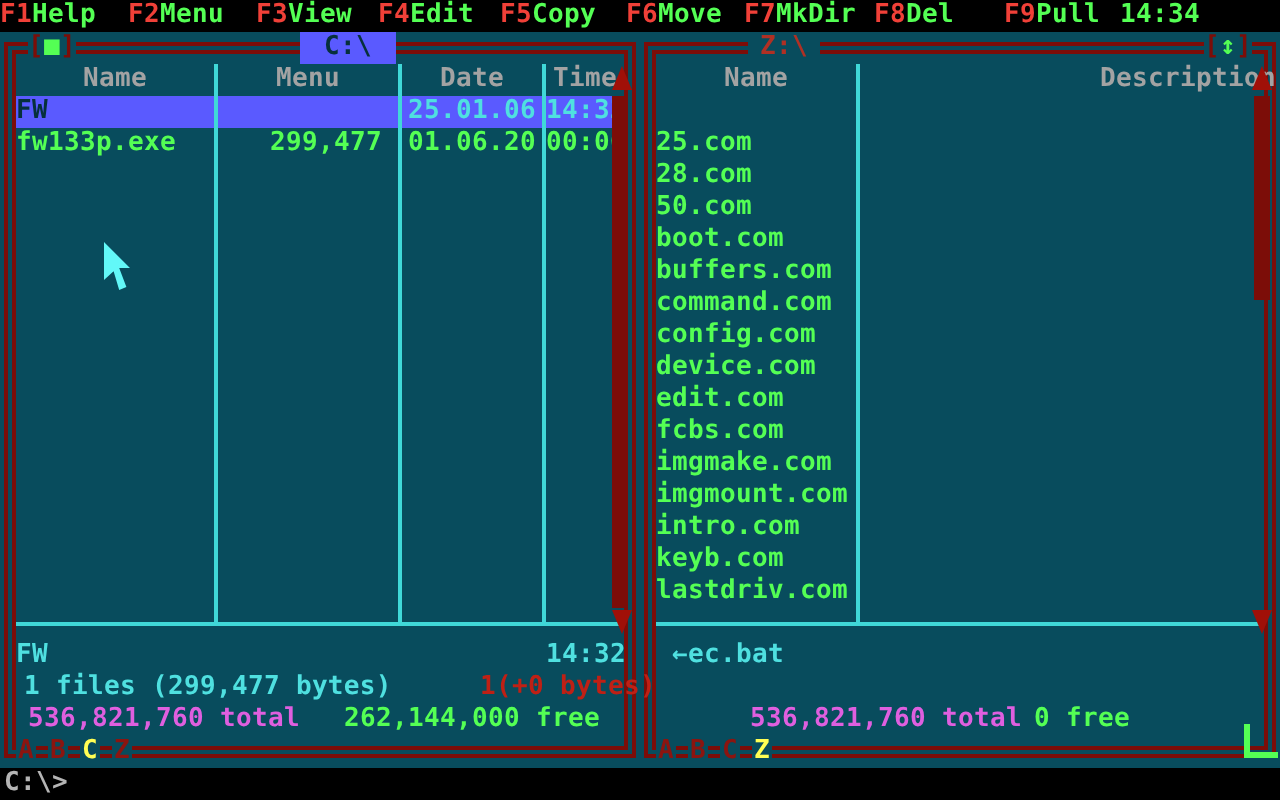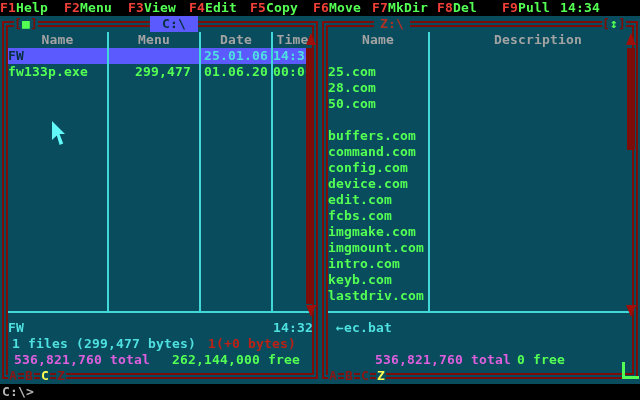--- a/index.html
+++ b/index.html
@@ -24,21 +24,21 @@
   .titlebox.active{background:#5a5aff;color:#06303c;}
   .titlebox.inactive{background:#084c5d;color:#b03024;}
   .indicator{position:absolute;top:0;height:16px;background:#084c5d;z-index:3;color:#7c0d08;}
   .indicator .sq{color:#54ff54;}
   .hdr{position:absolute;top:16px;height:16px;color:#a3a3a3;text-align:center;z-index:2;}
   .colsep{position:absolute;top:16px;height:280px;width:2px;background:#40d8d8;z-index:4;}
   .hline{position:absolute;top:295px;left:8px;width:304px;height:2px;background:#40d8d8;z-index:2;}
   .selbar{position:absolute;left:8px;top:32px;width:304px;height:16px;background:#5a5aff;z-index:1;}
   .cell{position:absolute;height:16px;z-index:2;white-space:pre;}
   .c-cyan{color:#4fe0e0;} .c-green{color:#54ff54;} .c-dark{color:#06303c;}
-  .c-mag{color:#df5fdf;text-align:center;} .c-red{color:#bf2015;}
+  .c-mag{color:#df5fdf;text-align:center;} .c-red{color:#bf2015;margin-left:32px;}
   .file{position:absolute;left:8px;height:16px;color:#54ff54;z-index:2;white-space:pre;}
   .statustxt{position:absolute;height:16px;z-index:2;white-space:pre;}
   .drive{position:absolute;top:352px;width:10px;height:16px;background:#084c5d;
          text-align:center;color:#8b1510;z-index:3;}
   .drive.cur{color:#ffff54;}
   
   .thumb{position:absolute;width:8px;background:#7c0d08;z-index:2;}
   .arr{position:absolute;width:0;height:0;z-index:3;}
   .arr-up{border-left:5px solid transparent;border-right:5px solid transparent;border-bottom:12px solid #a01008;}
   .arr-down{border-left:5px solid transparent;border-right:5px solid transparent;border-top:12px solid #a01008;}
@@ -111,25 +111,26 @@
   </div>
 
   <div class="panel" style="left:320px">
     <div class="frame fo"></div>
     <div class="frame fi"></div>
 
     <div class="titlebox inactive" style="left:54px;width:36px">Z:\</div>
     <div class="indicator" style="left:282px"><span>[</span><span class="sq">↕</span><span>]</span></div>
 
     <div class="hdr" style="left:8px;width:100px">Name</div>
-    <div class="hdr" style="left:118px;width:200px;text-align:center">Description</div>
+    <div class="hdr" style="left:118px;width:200px;text-align:right">Description</div>
 
     <div class="file" style="top:48px">25.com</div>
     <div class="file" style="top:64px">28.com</div>
     <div class="file" style="top:80px">50.com</div>
+    <div class="file" style="top:96px">boot.com</div>
     <div class="file" style="top:112px">buffers.com</div>
     <div class="file" style="top:128px">command.com</div>
     <div class="file" style="top:144px">config.com</div>
     <div class="file" style="top:160px">device.com</div>
     <div class="file" style="top:176px">edit.com</div>
     <div class="file" style="top:208px">imgmake.com</div>
     <div class="file" style="top:192px">fcbs.com</div>
     <div class="file" style="top:224px">imgmount.com</div>
     <div class="file" style="top:240px">intro.com</div>
     <div class="file" style="top:256px">keyb.com</div>

